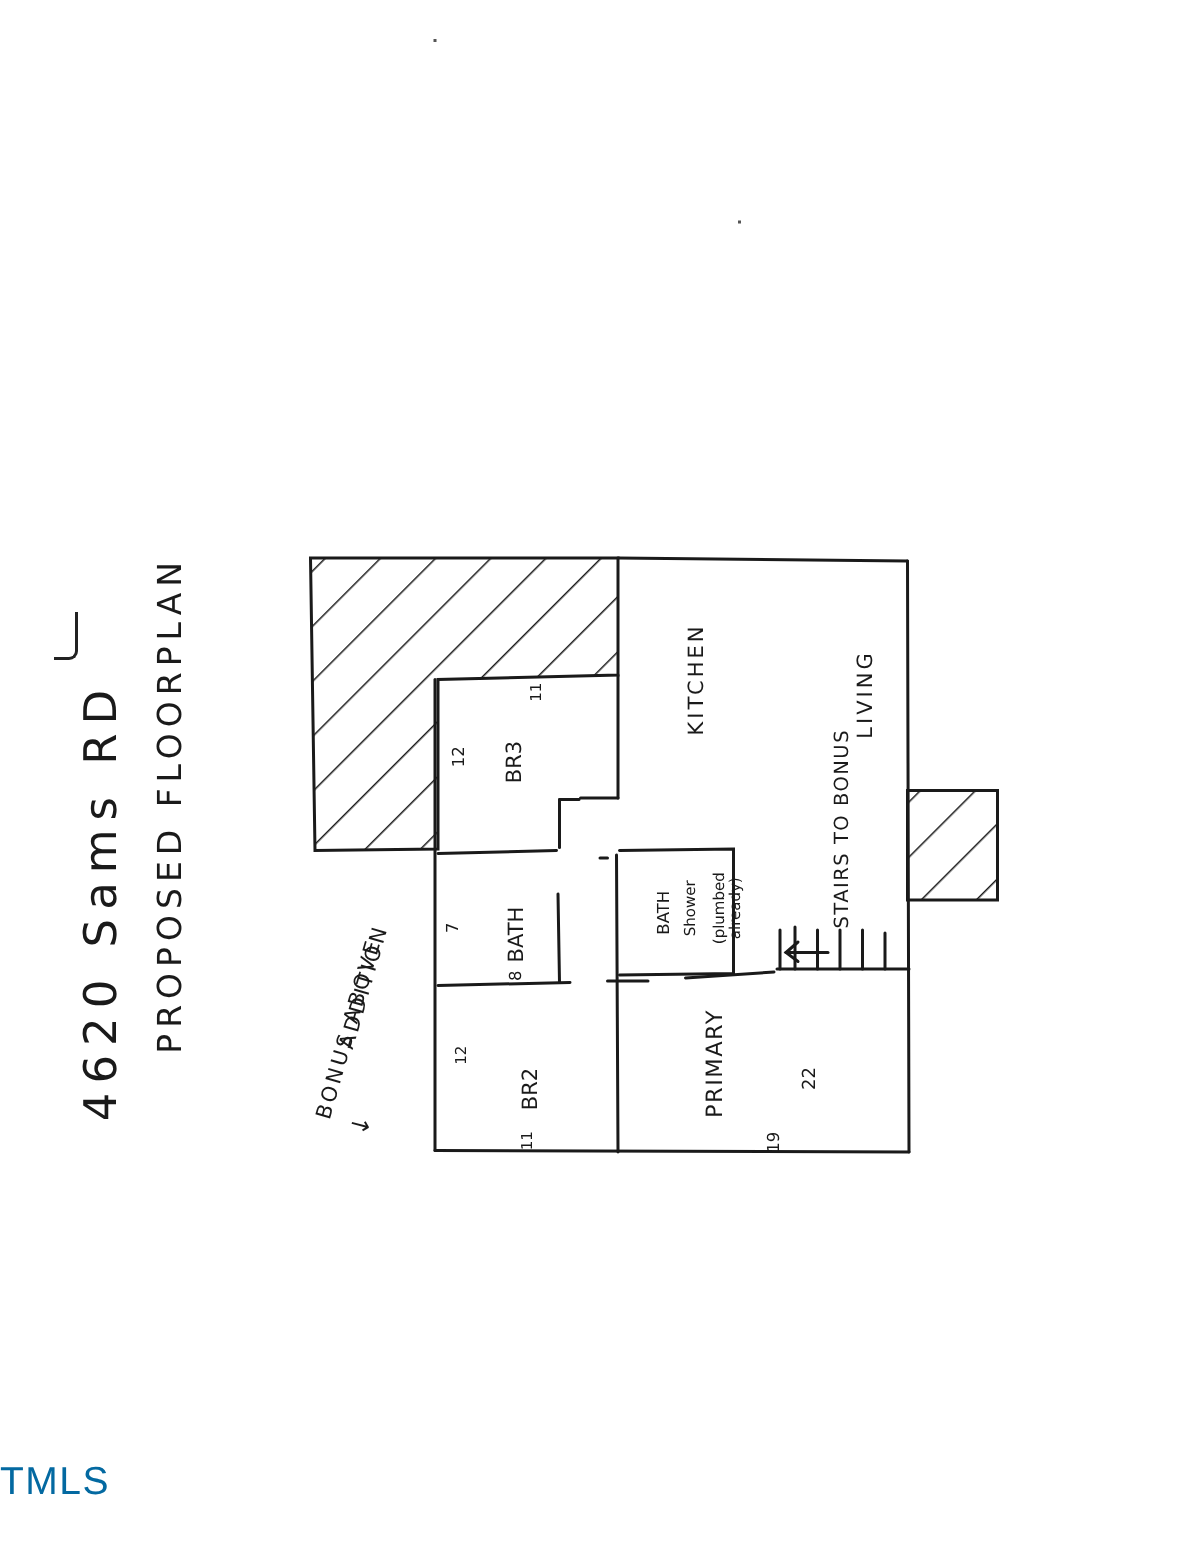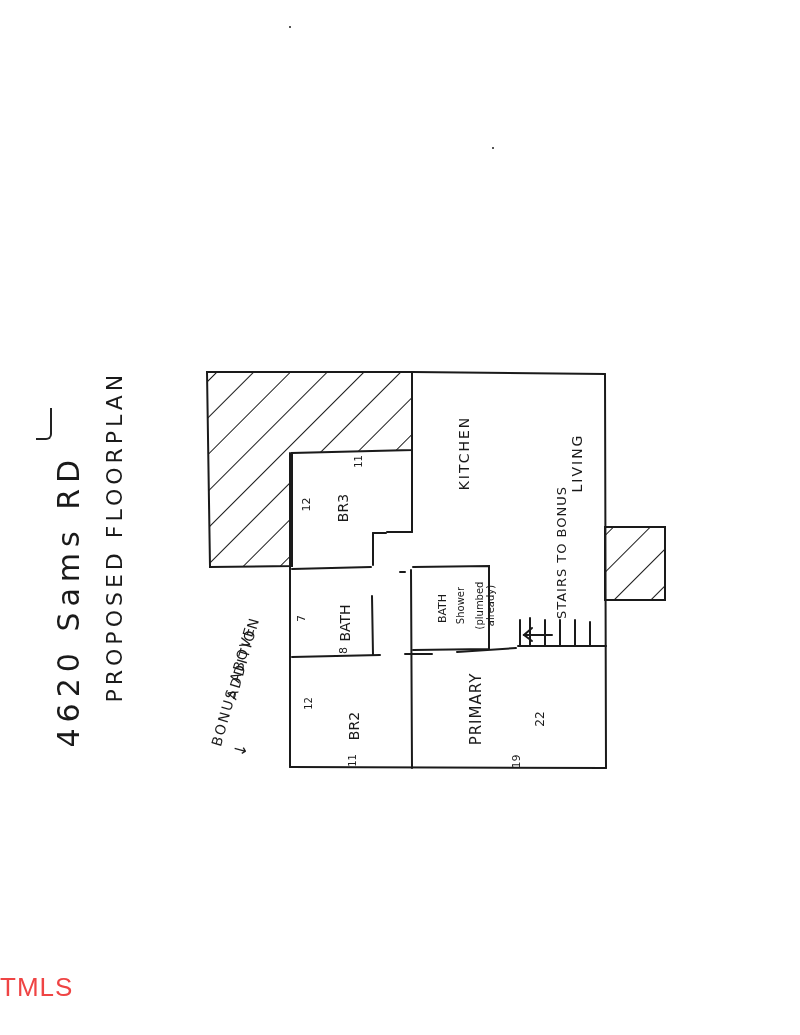--- a/index.html
+++ b/index.html
@@ -3,21 +3,21 @@
   <meta charset="utf-8">
   <style>
     html, body { margin: 0; padding: 0; background: #ffffff; }
     body { width: 800px; height: 1035px; position: relative; overflow: hidden;
            font-family: "Liberation Sans", sans-serif; color: #111; }
     .abs { position: absolute; }
     .rot { transform-origin: center center; transform: rotate(-90deg); }
     svg.plan { position: absolute; left: 0; top: 0; }
     .lbl { position: absolute; white-space: nowrap; font-family: "DejaVu Sans", sans-serif; color:#1a1a1a; }
     .watermark { position: absolute; left: 0; top: 972px; font-family: "Liberation Sans", sans-serif;
-                 font-size: 26px; letter-spacing: 1px; color: #ef4444; font-weight: 300; }
+                 font-size: 26px; letter-spacing: 1px; color: #0369a1; font-weight: 300; }
     .speck { position:absolute; width:2px; height:2px; background:#555; }
   </style>
 </head>
 <body>
 
 <div class="speck" style="left:289px;top:26px;"></div>
 <div class="speck" style="left:492px;top:147px;"></div>
 
 <div class="lbl rot" style="left:-62px;top:600px;width:260px;text-align:center;font-size:30px;letter-spacing:6px;">4620 Sams RD</div>
 <div class="lbl rot" style="left:-46px;top:530px;width:320px;text-align:center;font-size:22px;letter-spacing:4px;">PROPOSED FLOORPLAN</div>

